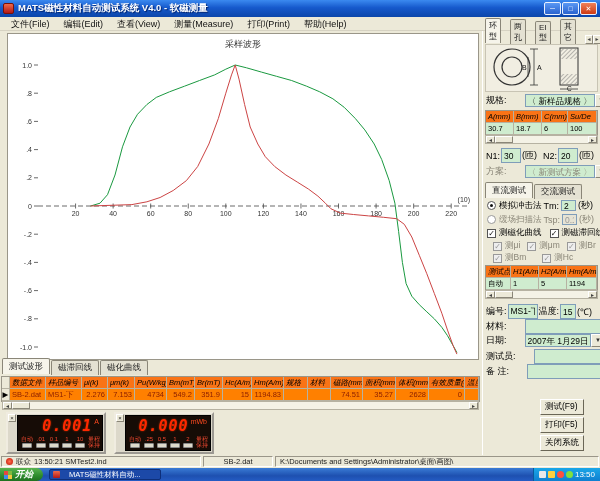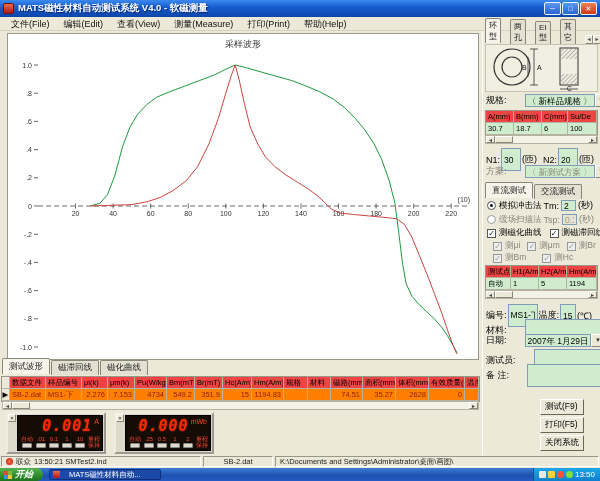--- a/index.html
+++ b/index.html
@@ -27,21 +27,21 @@
   #chart-title { left:0; top:4px; width:470px; text-align:center; font-size:9px; color:#333; }
   
   .tab { border:1px solid #8a8678; border-bottom:none; background:#e4e1d2; padding:1px 6px;
     font-size:8.5px; border-radius:2px 2px 0 0; color:#222; }
   .tab.act { background:#f6f4ea; position:relative; top:-1px; padding-top:2px; }
   #bottom-tabs { left:2px; top:331px; display:flex; gap:1px; align-items:flex-end; height:13px; }
   #results { left:1px; top:345px; width:479px; overflow:hidden; border:1px solid #9a9689; background:#fff; font-size:7.5px; }
   .rt-row { display:flex; }
   .gc { border-right:1px solid #b6b2a2; border-bottom:1px solid #b6b2a2; padding:1px 2px;
     white-space:nowrap; overflow:hidden; height:12px; flex:none; }
-  .gc.h { background:#ef4444; color:#000; }
+  .gc.h { background:#f97316; color:#000;font-style:italic; }
   .gc.sel { background:#ff8000; color:#8d2000; }
   .gc.mk { background:#ece9d8; color:#000; text-align:center; padding:1px 0; }
   .gc.r { text-align:right; }
   
   .hsb { display:flex; height:9px; background:#f4f2e6; border:1px solid #b6b2a2; }
   .sb-btn { width:9px; height:100%; background:#ece9d8; border:1px solid; border-color:#fff #8a8678 #8a8678 #fff;
     font-size:5px; line-height:6px; text-align:center; color:#444; flex:none; }
   .sb-thumb { width:18px; height:100%; background:#ece9d8; border:1px solid; border-color:#fff #8a8678 #8a8678 #fff; flex:none; }
   #main-hscroll { left:2px; top:370px; width:477px; }
   
@@ -62,21 +62,21 @@
   
   #rpanel { left:482px; top:0; width:118px; height:424px; border-left:1px solid #fff; }
   #rtabs { left:2px; top:1px; display:flex; gap:9px; height:12px; align-items:flex-end; width:114px; }
   #rtabs .tab { padding:1px 3px; font-size:8px; }
   .tabscroll { margin-left:auto; display:flex; }
   .tabscroll .sb-btn { width:8px; height:9px; }
   #core-diagram-box { left:2px; top:13px; width:113px; height:48px; background:#f1eee2; border:1px solid #c8c4b4; }
   .row { position:absolute; display:flex; align-items:center; gap:18px; font-size:9px; }
   .lbl { font-size:9px; color:#000; white-space:nowrap; }
   .lbl.dis { color:#8a8678; }
-  .inp { background:#cfeccf; border:1px solid #7f9db9; font-size:8.5px; height:23px; padding:0 2px; font-family:inherit; }
+  .inp { background:#cfeccf; border:1px solid #7f9db9; font-size:8.5px; height:15px; padding:0 2px; font-family:inherit; }
   .inp.dis { background:#e6e3d4; color:#999; }
   .combo { display:flex; }
   .combo-field { background:#cfeccf; border:1px solid #7f9db9; font-size:8.5px; height:13px;
     padding:1px 2px; white-space:nowrap; overflow:hidden; }
   .combo-field.dis { color:#8a8678; }
   .combo-btn { width:13px; height:13px; background:#ece9d8; border:1px solid; border-color:#fff #8a8678 #8a8678 #fff;
     font-size:6px; color:#333; text-align:center; line-height:11px; }
   .minigrid { position:absolute; border:1px solid #9a9689; font-size:7.5px; background:#fff; }
   .opt { display:flex; align-items:center; gap:3px; font-size:8.5px; white-space:nowrap; }
   .radio { width:9px; height:9px; border-radius:50%; border:1px solid #555; background:#fff; position:relative; flex:none; }

